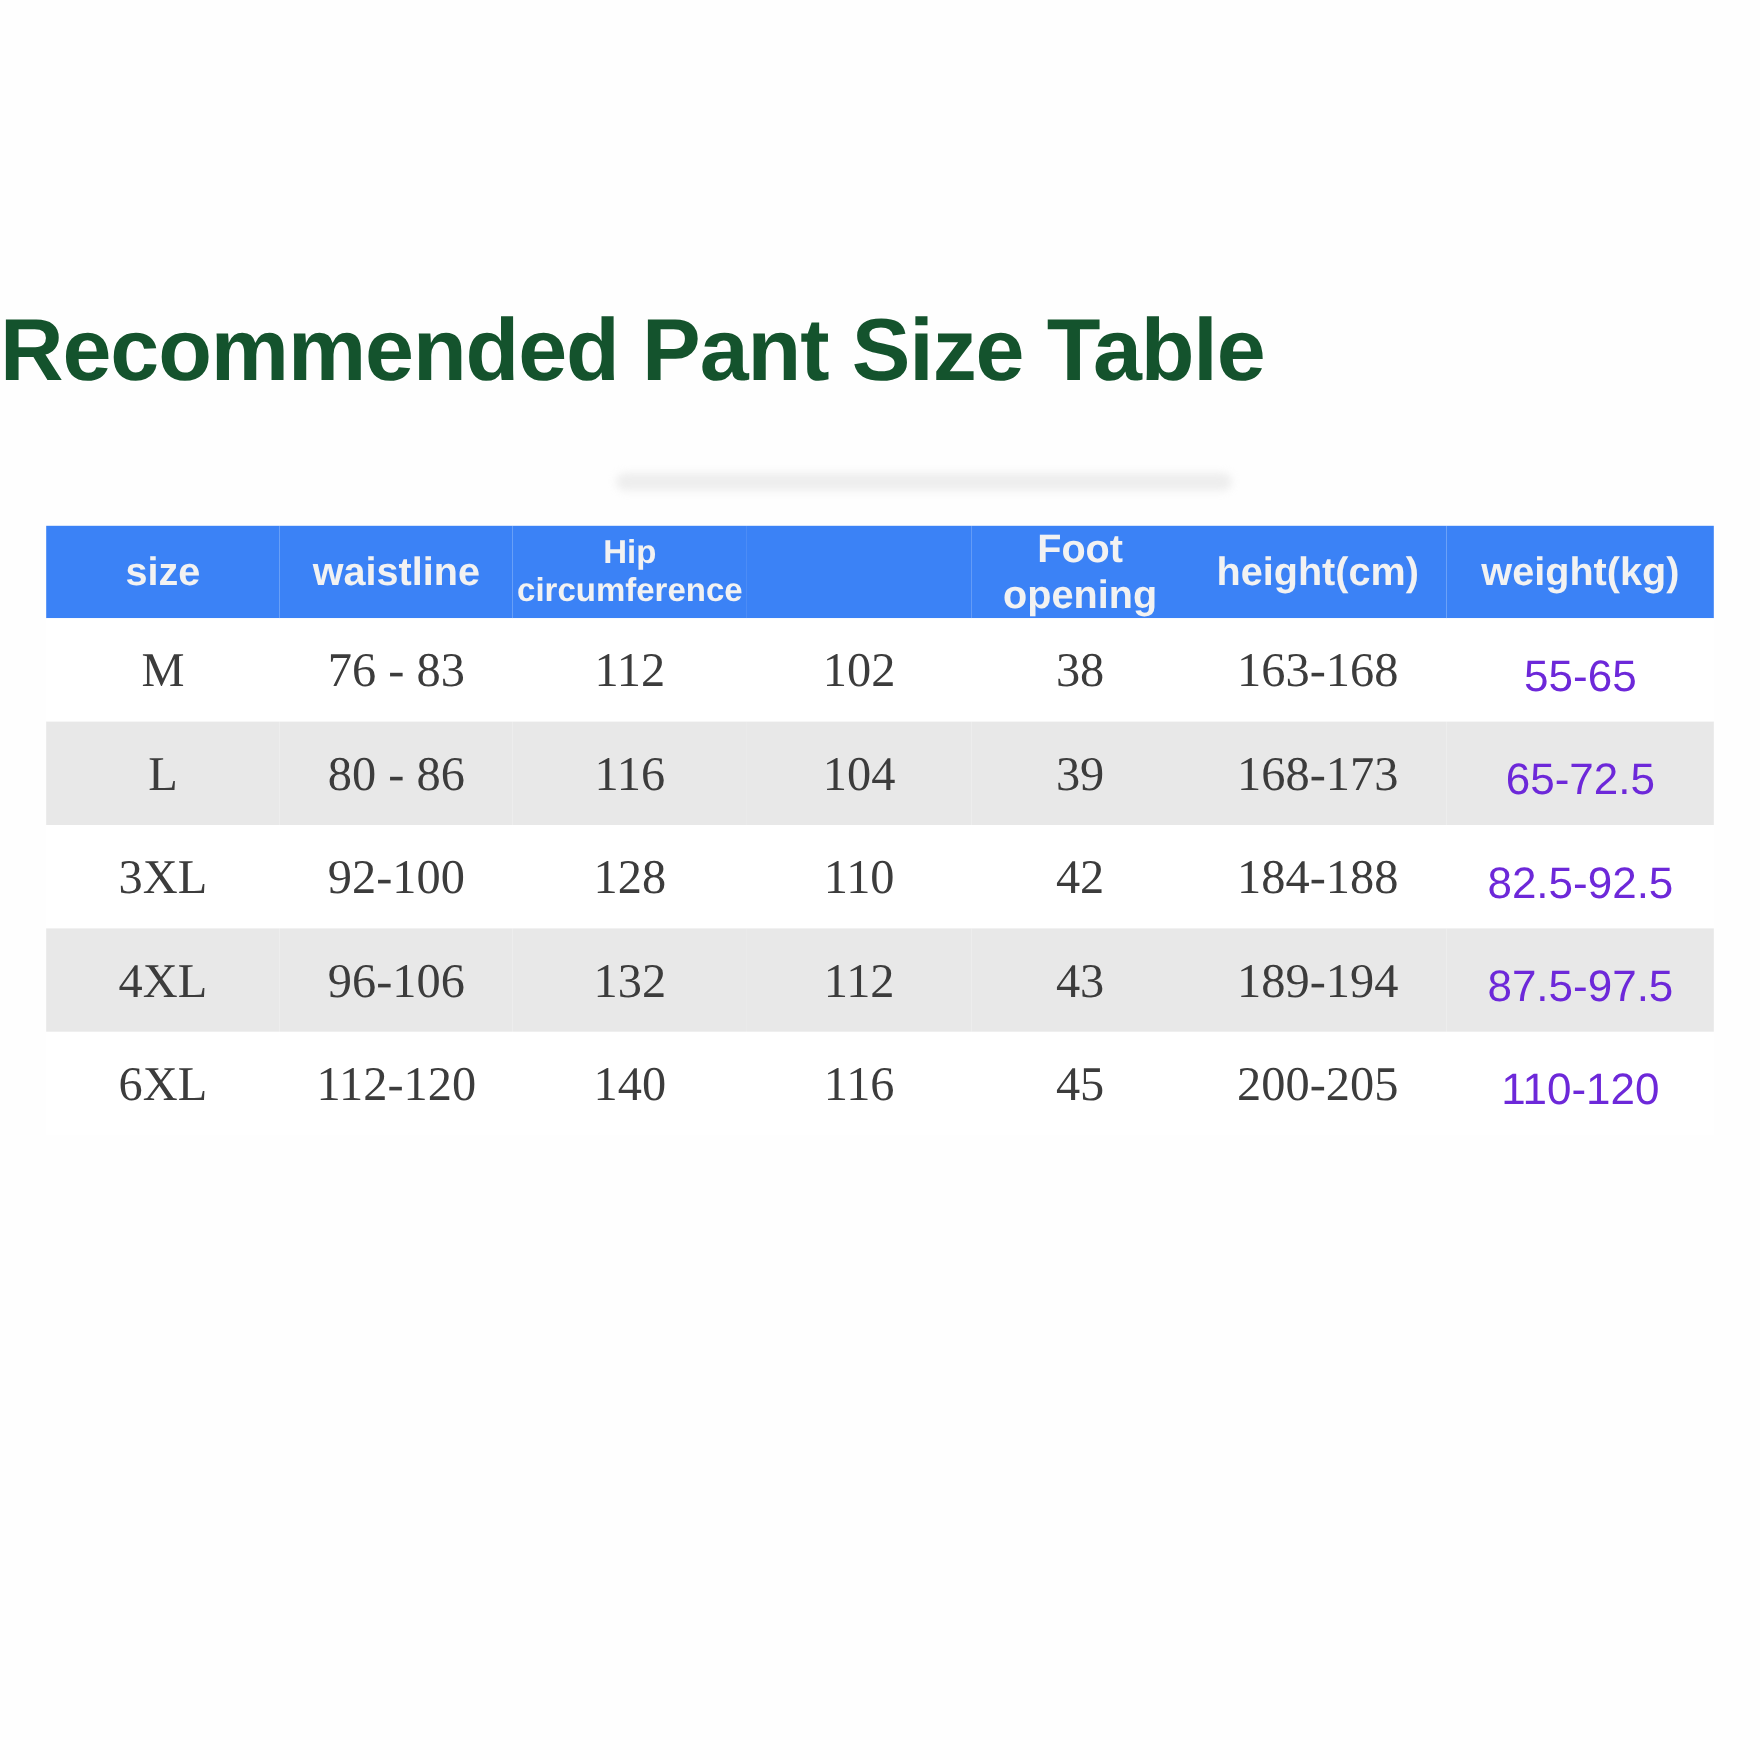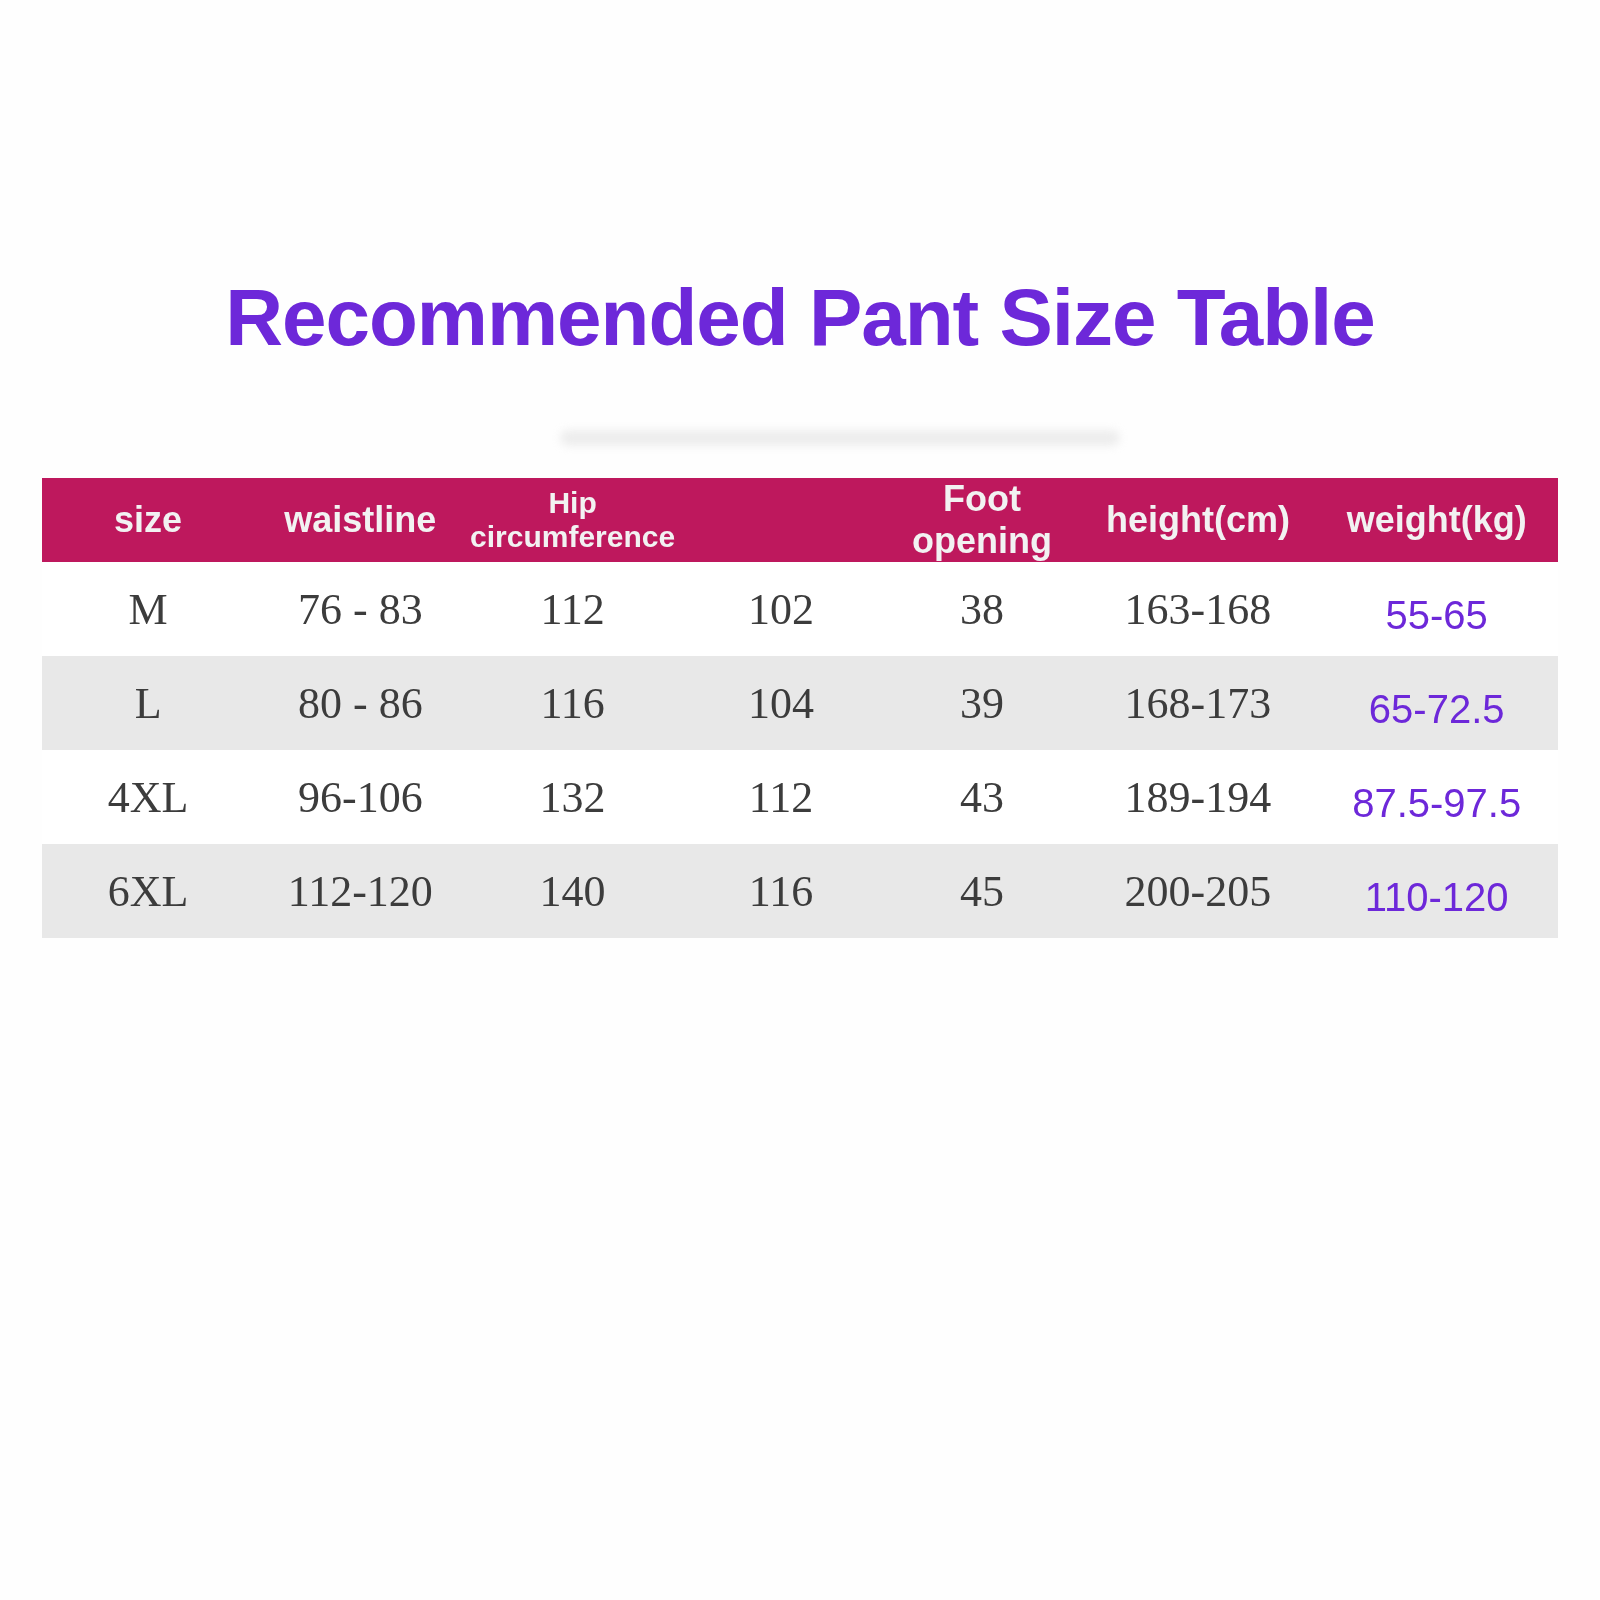--- a/index.html
+++ b/index.html
@@ -14,26 +14,26 @@
     background: #fefefe;
     overflow: hidden;
     font-family: "Liberation Sans", sans-serif;
   }
   .title {
     position: absolute;
     left: 0;
     right: 0;
     top: 272px;
     margin: 0;
-    text-align: center;
+    text-align: left;
     font-family: "Liberation Sans", sans-serif;
     font-weight: 700;
     font-size: 80px;
     letter-spacing: -1px;
-    color: #6d28d9;
+    color: #14532d;
   }
   
   .ghost {
     position: absolute;
     left: 560px;
     top: 430px;
     width: 560px;
     height: 16px;
     background: #d9d9d9;
     opacity: 0.45;
@@ -43,21 +43,21 @@
   table.size-table {
     position: absolute;
     left: 42px;
     top: 478px;
     width: 1516px;
     border-collapse: collapse;
     table-layout: fixed;
   }
   thead tr {
     height: 82px;
-    background: #be185d;
+    background: #3b82f6;
   }
   thead th {
     color: #f2f2f2;
     font-family: "Liberation Sans", sans-serif;
     font-weight: 700;
     font-size: 36px;
     text-align: center;
     vertical-align: middle;
     padding: 0;
   }
@@ -129,20 +129,29 @@
       <tr>
         <td>L</td>
         <td>80 - 86</td>
         <td>116</td>
         <td>104</td>
         <td>39</td>
         <td>168-173</td>
         <td class="weight-col">65-72.5</td>
       </tr>
       <tr>
+        <td>3XL</td>
+        <td>92-100</td>
+        <td>128</td>
+        <td>110</td>
+        <td>42</td>
+        <td>184-188</td>
+        <td class="weight-col">82.5-92.5</td>
+      </tr>
+      <tr>
         <td>4XL</td>
         <td>96-106</td>
         <td>132</td>
         <td>112</td>
         <td>43</td>
         <td>189-194</td>
         <td class="weight-col">87.5-97.5</td>
       </tr>
       <tr>
         <td>6XL</td>

